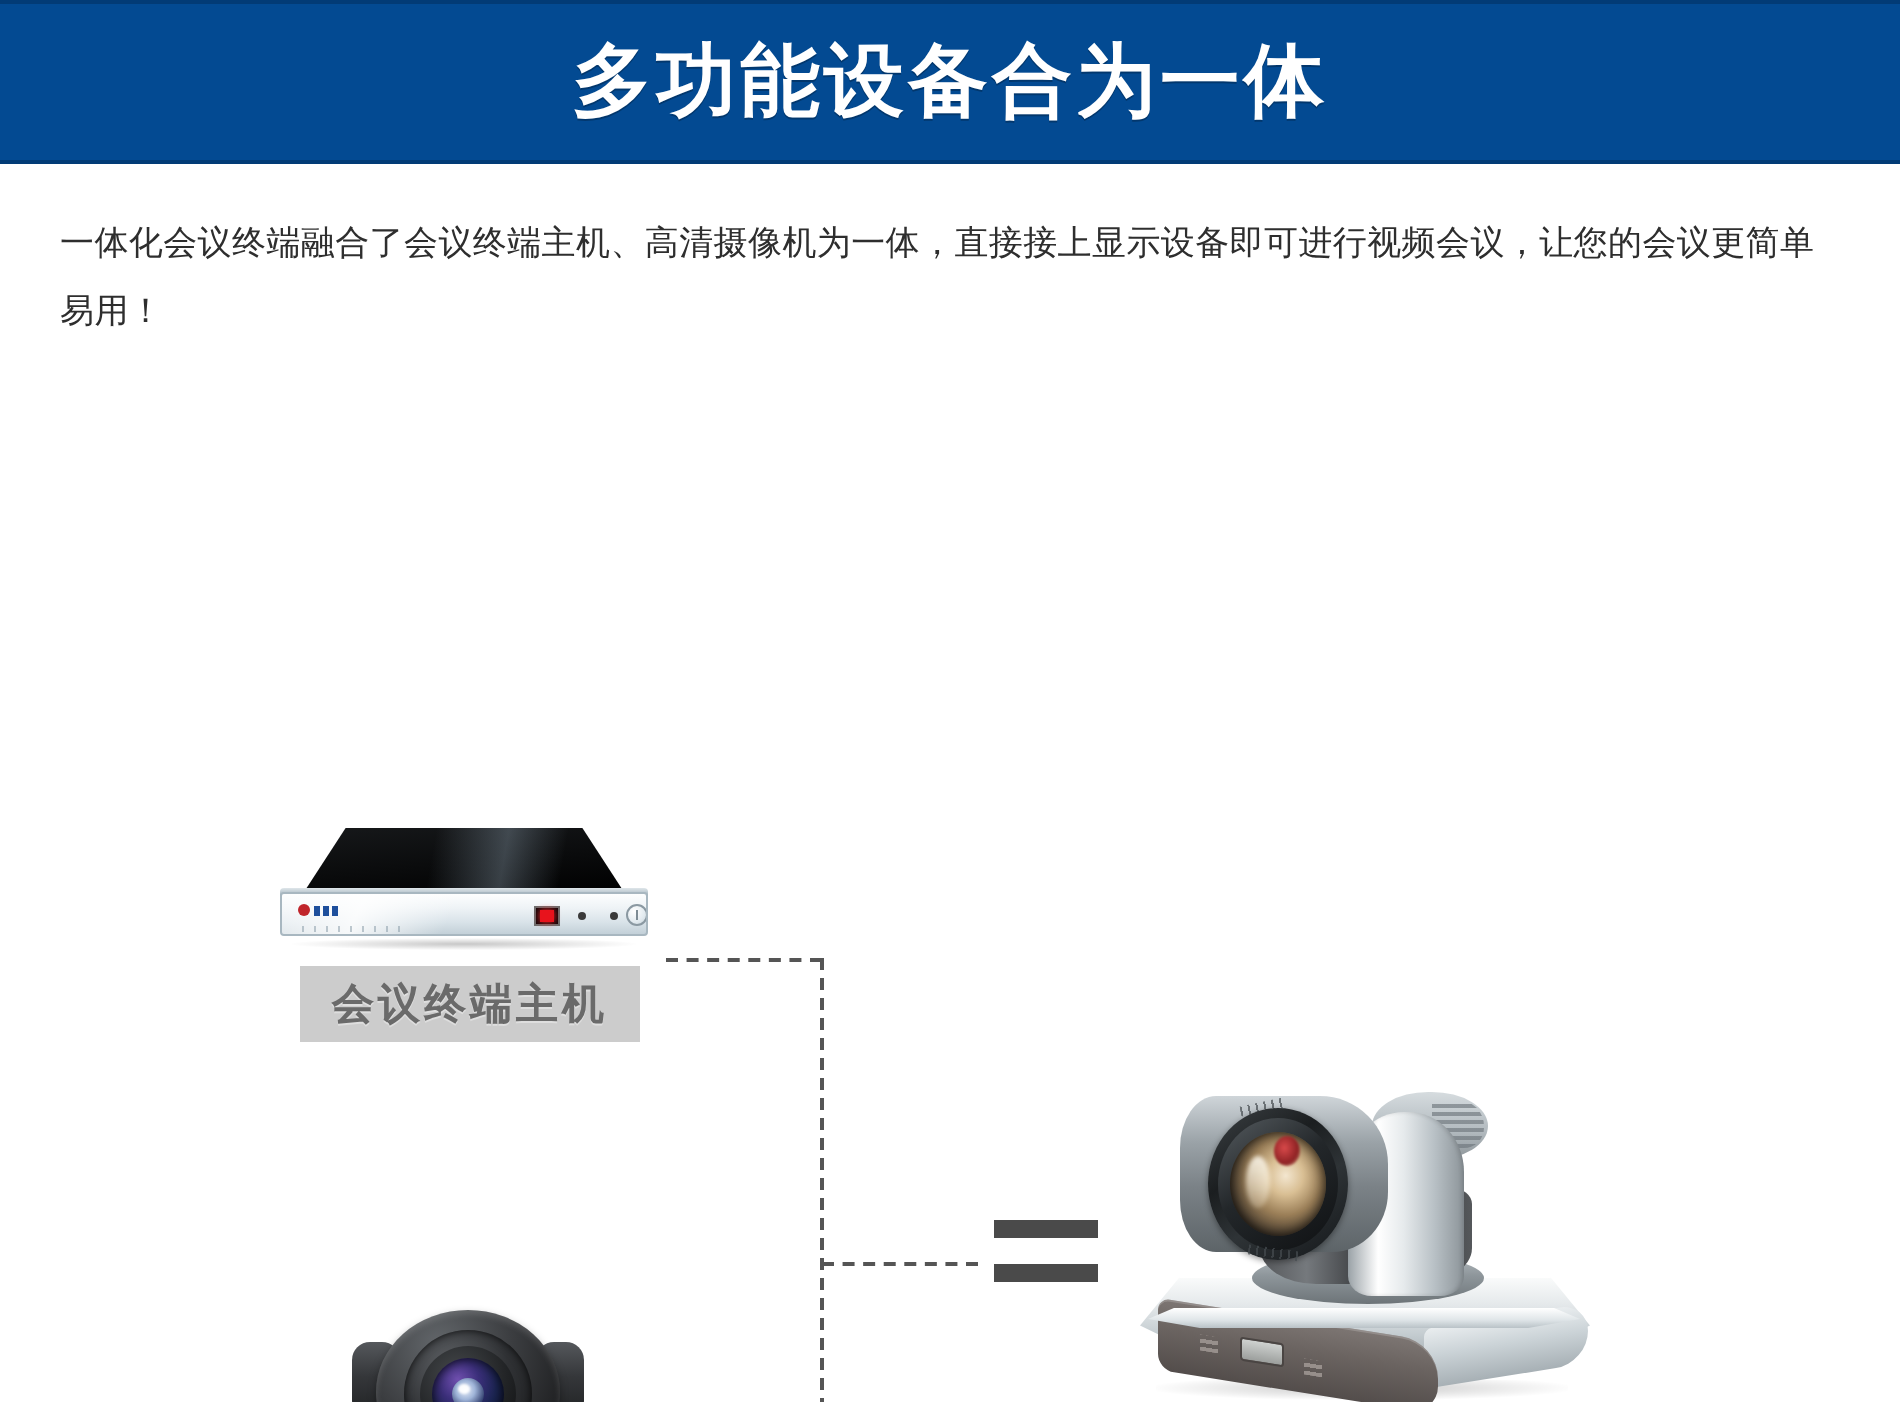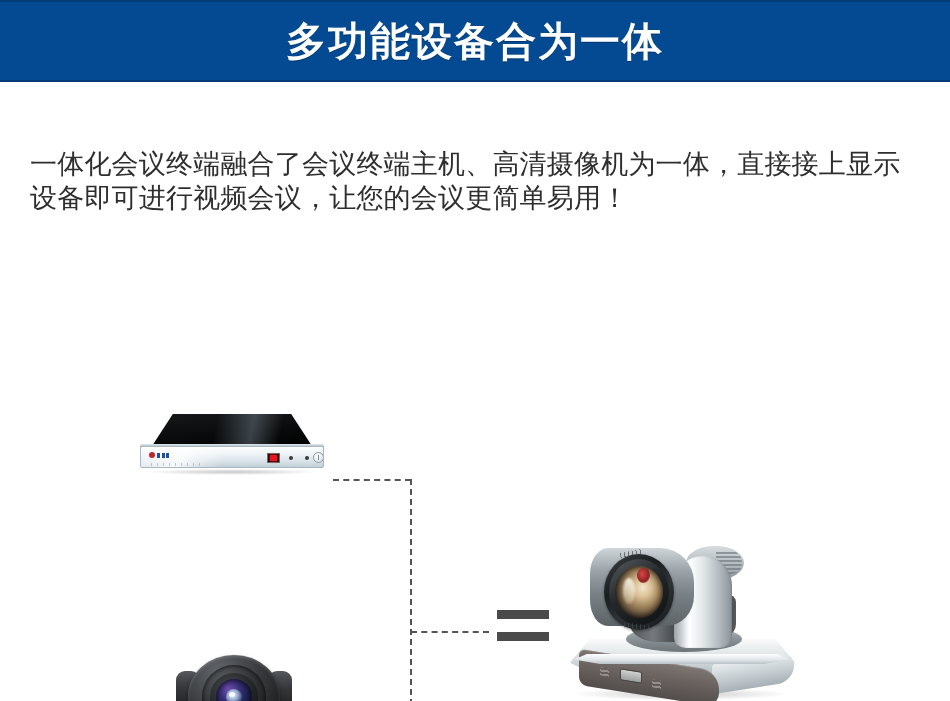--- a/index.html
+++ b/index.html
@@ -40,23 +40,23 @@
     line-height: 1;
     text-shadow: 0 1px 0 rgba(0,0,0,0.25);
     white-space: nowrap;
     text-align: right;
   }
 
   
   .intro {
     position: absolute;
     left: 30px;
-    top: 120px;
+    top: 88px;
     width: 892px;
-    font-size: 27px;
+    font-size: 17px;
     line-height: 34px;
     color: #2e2e2e;
     letter-spacing: 0.2px;
   }
 
   
   .stage {
     position: absolute;
     left: 0;
     top: 180px;
@@ -434,14 +434,15 @@
       <div class="ps-barrel-tick"></div>
       <div class="ps-barrel-ring"></div>
       <div class="ps-barrel-ring2"></div>
       <div class="ps-glass"></div>
       <div class="ps-glass-hl"></div>
       <div class="ps-glass-red"></div>
       <div class="ps-barrel-tick2"></div>
     </div>
   </div>
 
+  <div class="chip chip-host">会议终端主机</div>
 
 </div>
 
 </body></html>

